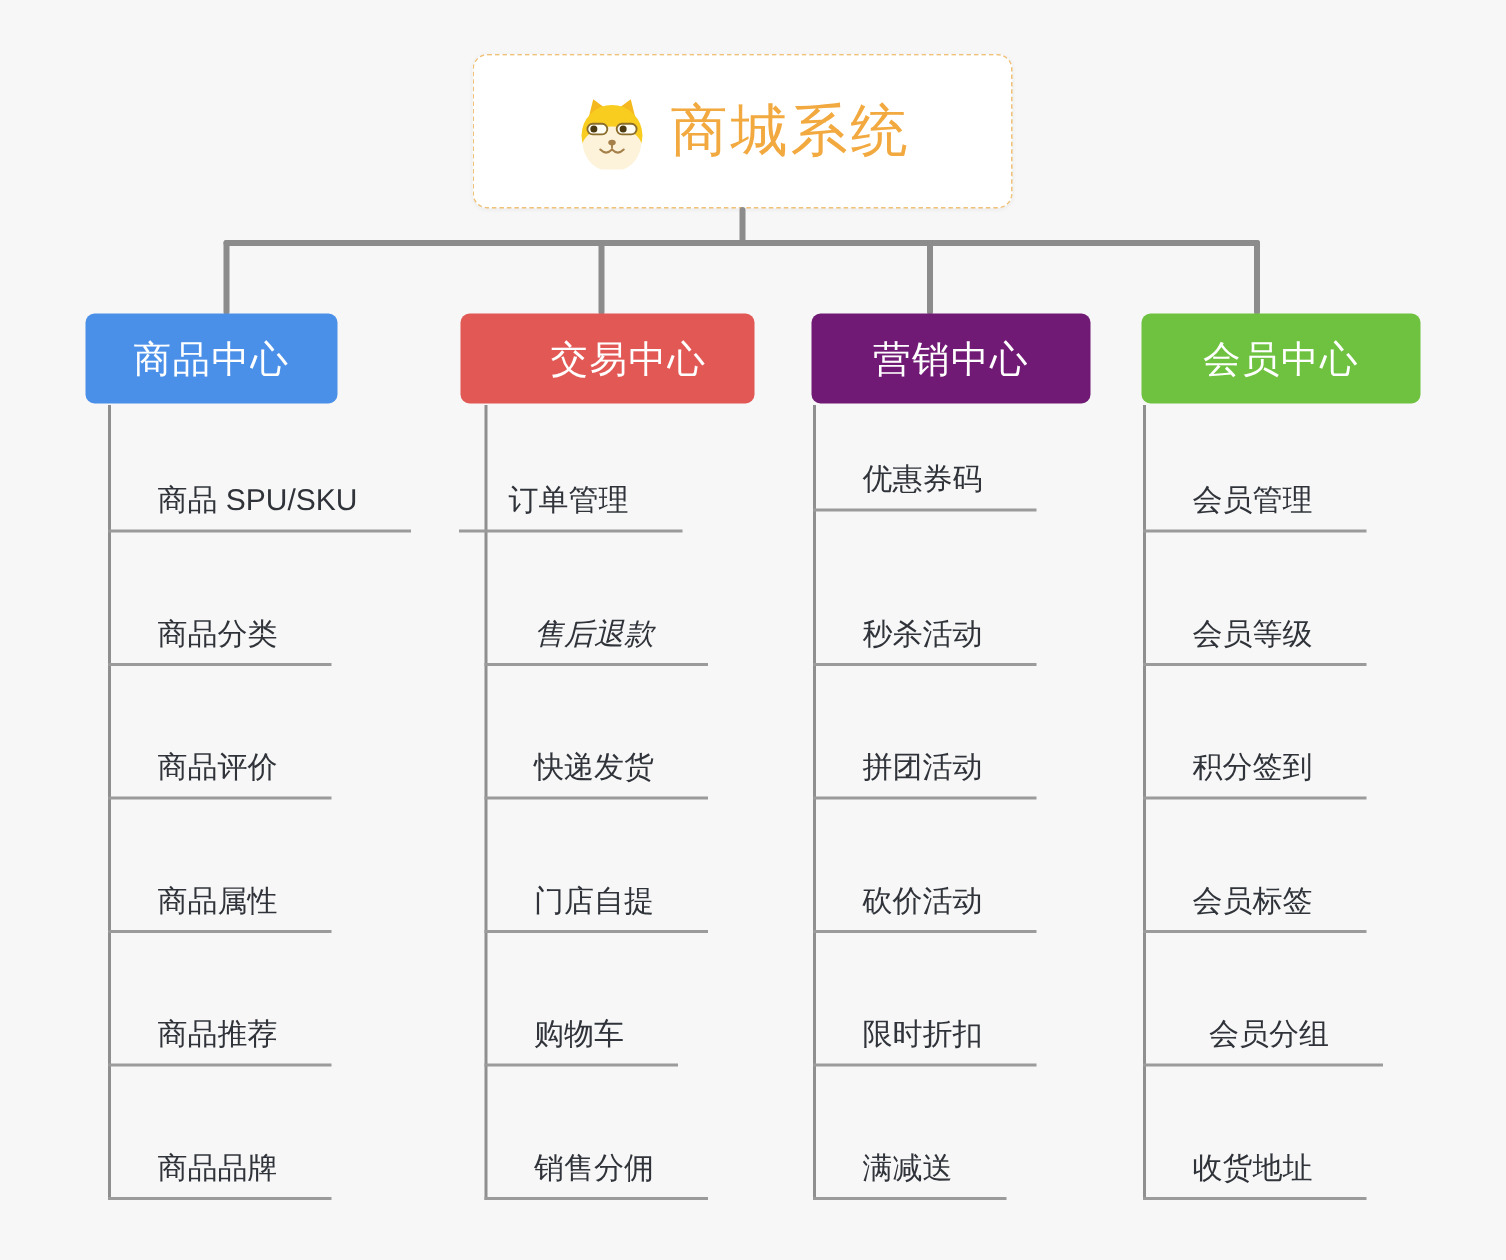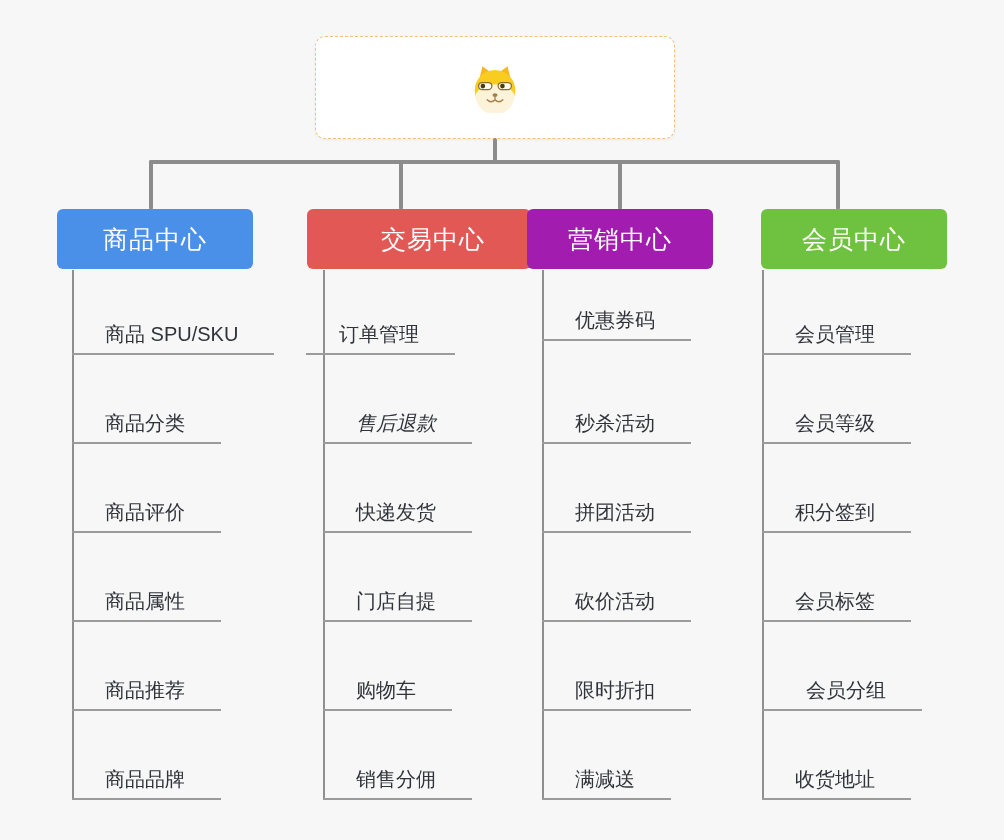--- a/index.html
+++ b/index.html
@@ -21,27 +21,27 @@
     white-space:nowrap;
   }
   .doge{width:50px;height:50px;flex:0 0 auto;}
   
   .line{position:absolute;background:#8c8c8c;}
   .line.h{height:4px;border-radius:2px;}
   .line.v{width:4px;border-radius:2px;}
   .line.col{width:2px;border-radius:0;background:#8f8f8f;}
   
   .branch-box{
-    position:absolute;top:209px;height:60px;width:196px;
+    position:absolute;top:209px;height:60px;width:168px;
     border-radius:6px;display:flex;align-items:center;justify-content:center;
     color:#ffffff;font-size:25px;letter-spacing:1px;white-space:nowrap;
   }
   .branch-product{background:#4a8fe8;}
   .branch-trade{background:#e25855;}
-  .branch-marketing{background:#a21caf;}
+  .branch-marketing{background:#701a75;margin-left:14px;}
   .branch-member{background:#6ec23f;}
   
   .leaf{
     position:absolute;
     font-size:20px;color:#30343a;line-height:30px;
     padding:0 36px 4px 33px;
     border-bottom:2px solid #9b9b9b;
     white-space:nowrap;
   }
 </style>
@@ -55,20 +55,21 @@
     <circle cx="32" cy="35" r="26" fill="#f8cd1f"></circle>
     <path d="M7 41 A25 25 0 0 0 57 41 A26 19 0 0 0 7 41 Z" fill="#fdf3da"></path>
     <rect x="11" y="25" width="17" height="9" rx="4.5" fill="#fffef4" stroke="#8a6d2b" stroke-width="1.6"></rect>
     <rect x="36" y="25" width="17" height="9" rx="4.5" fill="#fffef4" stroke="#8a6d2b" stroke-width="1.6"></rect>
     <circle cx="16.5" cy="29.5" r="3" fill="#4c3a10"></circle>
     <circle cx="41.5" cy="29.5" r="3" fill="#4c3a10"></circle>
     <ellipse cx="32" cy="41" rx="3.2" ry="2.4" fill="#a5804a"></ellipse>
     <path d="M32 41 L32 46" stroke="#a5804a" stroke-width="1.6" fill="none"></path>
     <path d="M22 47 Q27 52 32 47 Q37 52 42 47" stroke="#a5804a" stroke-width="1.8" fill="none" stroke-linecap="round"></path>
   </svg>
+  <span class="root-title">商城系统</span>
 </div>
 
 <div class="line v" style="left:493px;top:138px;height:26px;"></div>
 <div class="line h" style="left:149px;top:160px;width:691px;"></div>
 <div class="line v" style="left:149px;top:160px;height:50px;"></div>
 <div class="line v" style="left:399px;top:160px;height:50px;"></div>
 <div class="line v" style="left:618px;top:160px;height:50px;"></div>
 <div class="line v" style="left:836px;top:160px;height:50px;"></div>
 
 <div class="branch-box branch-product" style="left:57px;">

